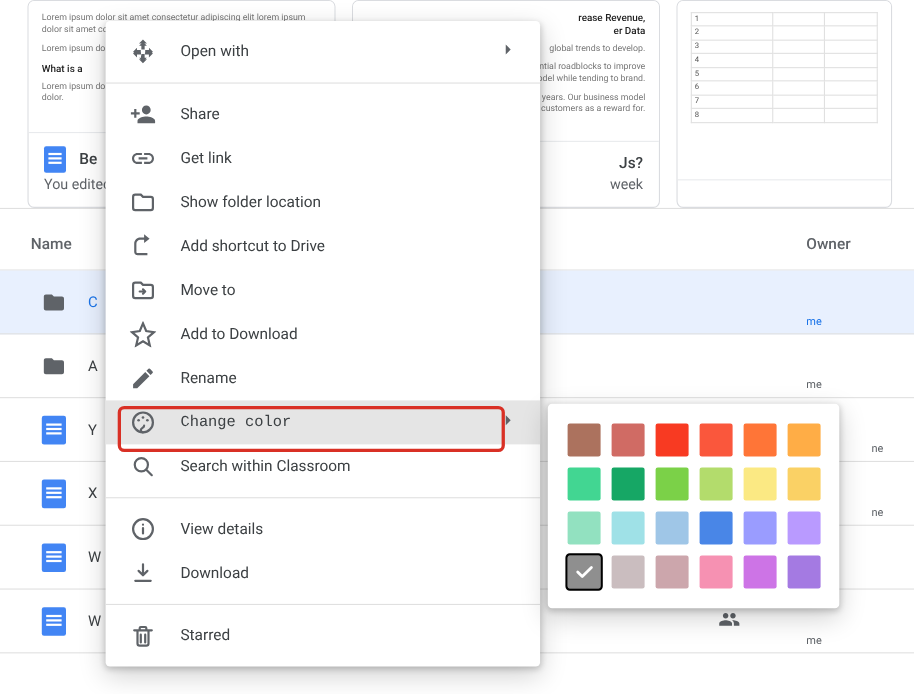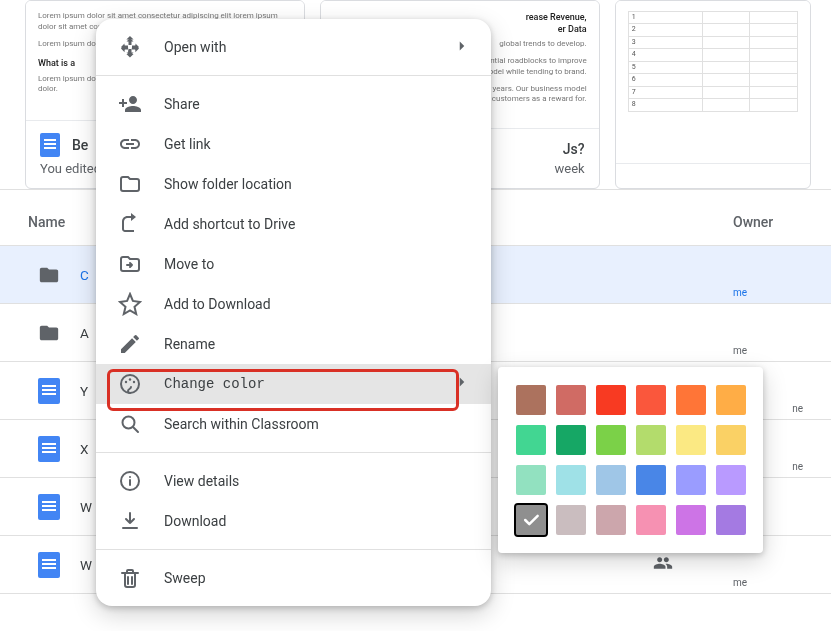--- a/index.html
+++ b/index.html
@@ -74,21 +74,21 @@
 .docs-small::before { content:""; position:absolute; left:4px; top:7px; right:4px; height:2px; background:#fff; box-shadow:0 4px 0 #fff, 0 8px 0 #fff;}
 .file-name { flex:1; color:#3c4043; font-size:13.5px; }
 .file-row.selected .file-name { color:#1a73e8; }
 .owner { width:70px; color:#5f6368; font-size:10px;margin-top:36px; }
 .file-row.selected .owner { color:#1a73e8; }
 .shared-badge { color:#5f6368; margin-right:60px; }
 
 
 .context-menu {
   position:absolute; left:96px; top:19px; width:395px;
-  background:#fff; border-radius:16px;
+  background:#fff; border-radius:4px;
   box-shadow: 0 2px 6px rgba(0,0,0,0.2), 0 8px 24px rgba(0,0,0,0.18);
   padding: 8px 0;
   z-index: 20;
 }
 .menu-item {
   display:flex; align-items:center; height:40px;
   padding: 0 24px 0 22px; cursor:pointer; color:#3c4043;
   font-size:14px; position:relative;
 }
 .menu-item.hovered { background:#e5e5e5;font-family:Liberation Mono, monospace; }
@@ -352,21 +352,21 @@
       <span class="menu-icon"><svg viewBox="0 0 24 24" fill="none" stroke="#5f6368" stroke-width="2">
           <path d="M12 4v10m0 0 4-4m-4 4-4-4M5 19h14" stroke-linecap="round" stroke-linejoin="round"></path>
         </svg></span>
       <span>Download</span>
     </div>
     <div class="menu-sep"></div>
     <div class="menu-item">
       <span class="menu-icon"><svg viewBox="0 0 24 24" fill="none" stroke="#5f6368" stroke-width="2">
           <path d="M4 7h16M9 7V5a1 1 0 0 1 1-1h4a1 1 0 0 1 1 1v2m2 0v12a2 2 0 0 1-2 2H9a2 2 0 0 1-2-2V7m3 4v7m4-7v7" stroke-linecap="round"></path>
         </svg></span>
-      <span>Sweep</span>
+      <span>Starred</span>
     </div>
   </div>
 
 <div class="highlight-box"></div>
 
 <div class="color-pop" id="palette">
     <div class="swatch" style="background: rgb(172, 114, 94);"></div>
     <div class="swatch" style="background: rgb(208, 107, 100);"></div>
     <div class="swatch" style="background: rgb(248, 58, 34);"></div>
     <div class="swatch" style="background: rgb(250, 87, 60);"></div>

